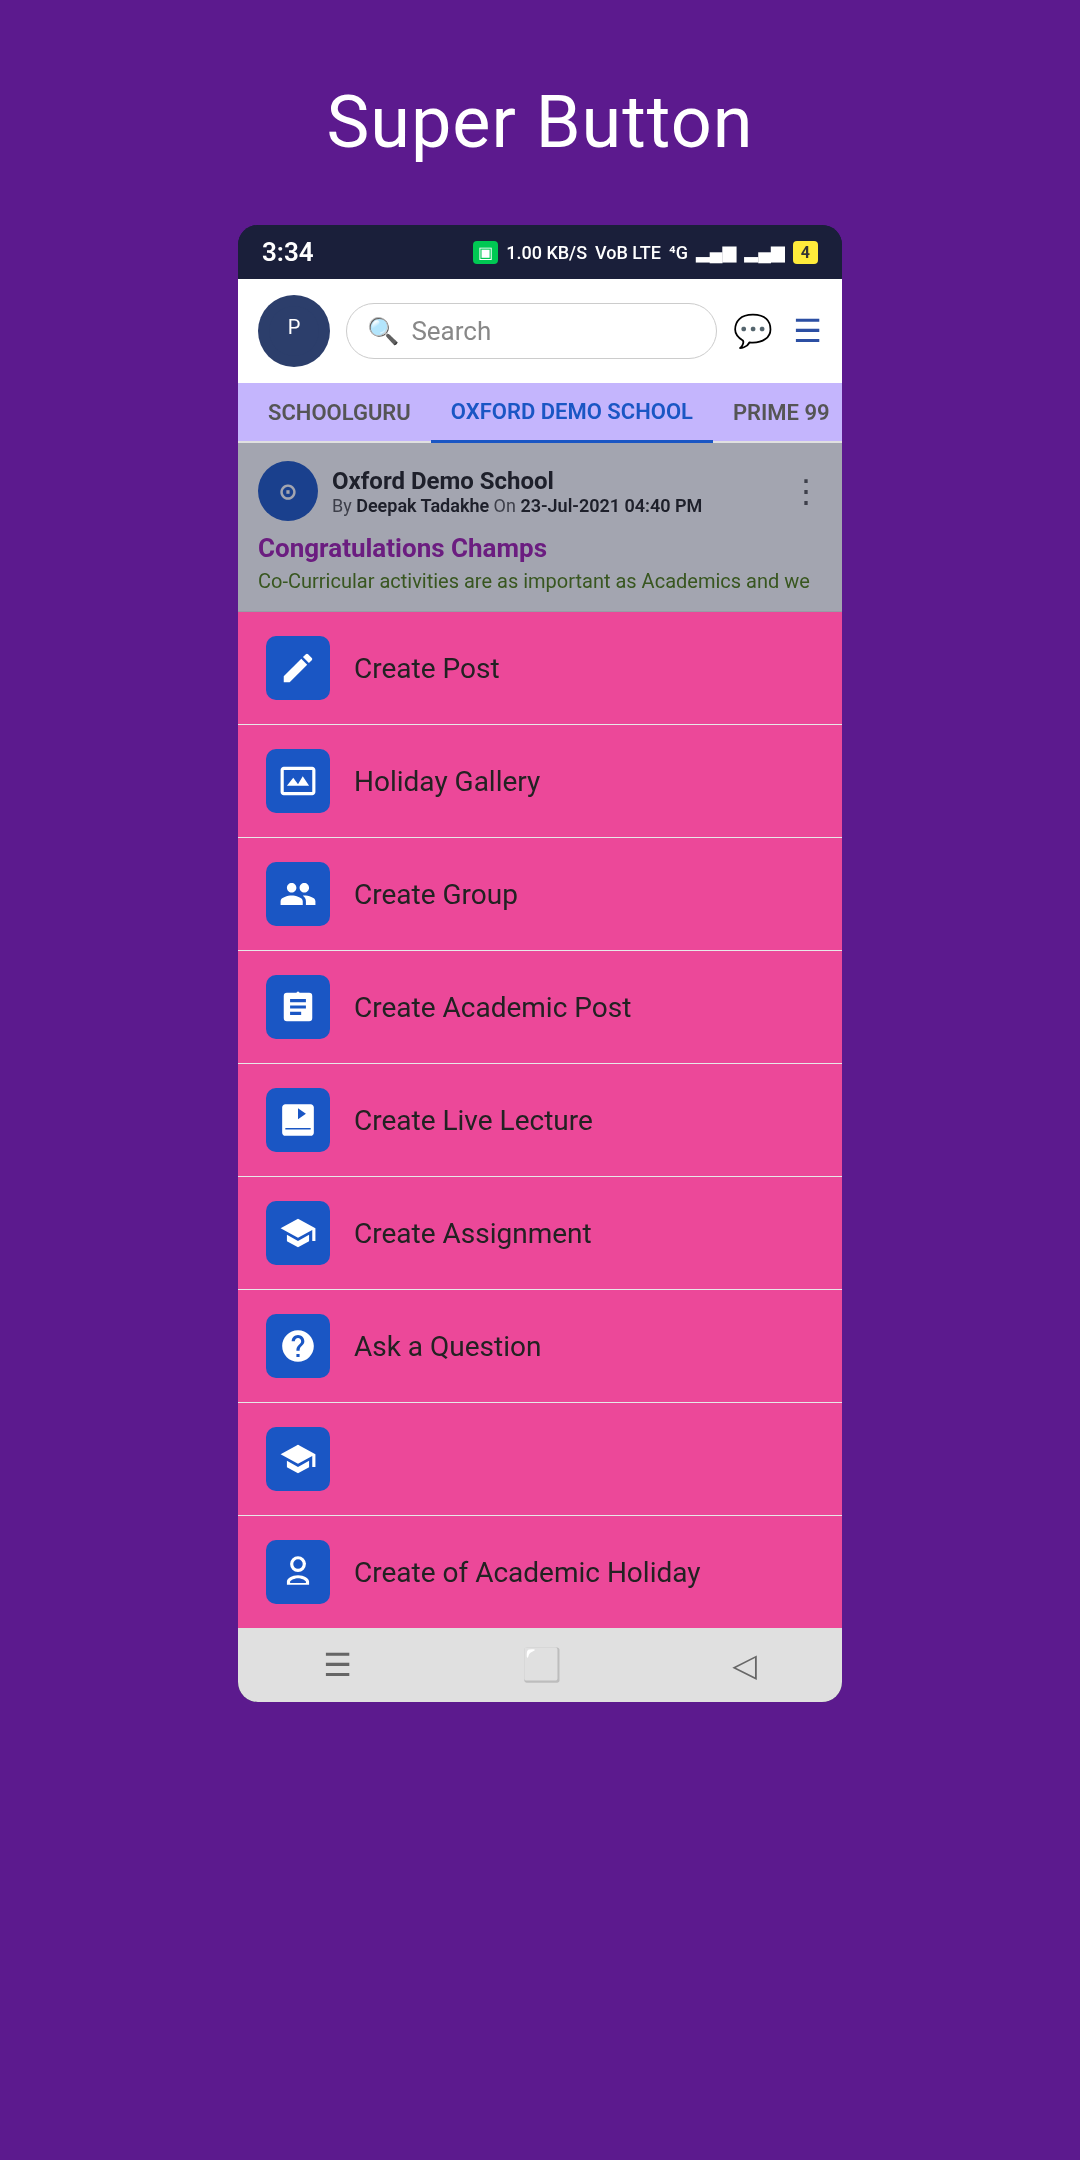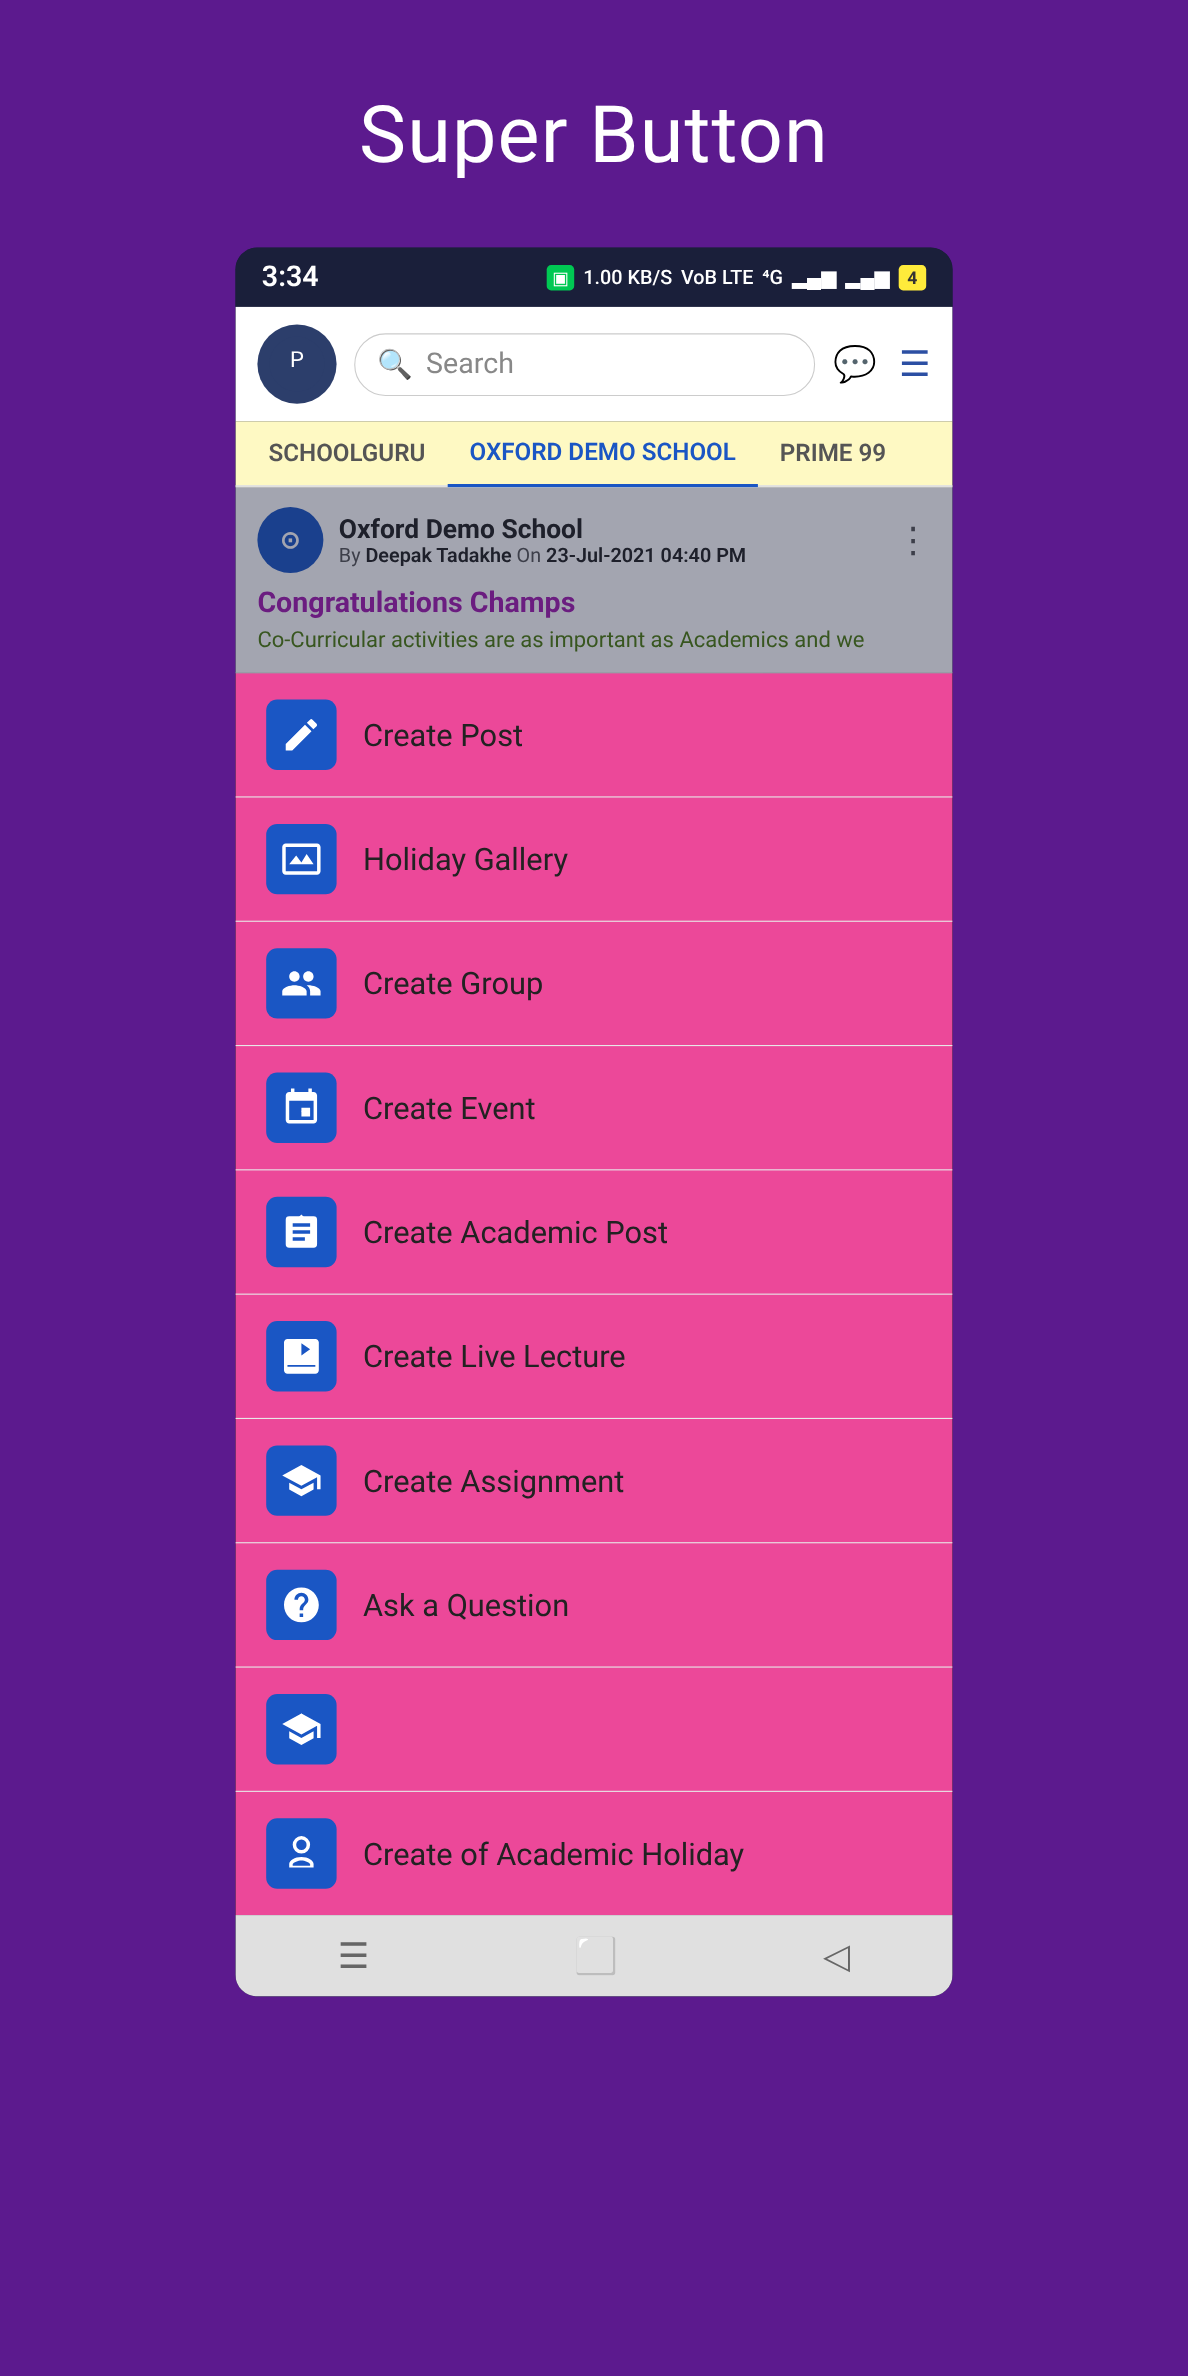--- a/index.html
+++ b/index.html
@@ -19,21 +19,21 @@
       color: white;
       font-size: 72px;
       font-weight: 400;
       margin-top: 80px;
       margin-bottom: 60px;
       letter-spacing: 1px;
     }
 
     
     .phone-frame {
-      width: 652px;
+      width: 604px;
       background: #1a1f3a;
       border-radius: 20px;
       overflow: hidden;
       display: flex;
       flex-direction: column;
     }
 
     
     .status-bar {
       background: #1a1f3a;
@@ -101,21 +101,21 @@
       align-items: center;
       gap: 20px;
     }
     .chat-icon, .menu-icon {
       font-size: 32px;
       color: #2c4fa3;
     }
 
     
     .tabs-bar {
-      background: #fef9c3;
+      background: #c4b5fd;
       display: flex;
       align-items: center;
       border-bottom: 2px solid #e0e0e0;
       padding: 0 10px;
     }
     .tab {
       padding: 16px 20px;
       font-size: 22px;
       font-weight: 600;
       color: #555;
@@ -289,29 +289,20 @@
 
     <div class="menu-item">
       <div class="menu-icon-box">
         <svg viewBox="0 0 24 24">
             <path d="M16 11c1.66 0 2.99-1.34 2.99-3S17.66 5 16 5c-1.66 0-3 1.34-3 3s1.34 3 3 3zm-8 0c1.66 0 2.99-1.34 2.99-3S9.66 5 8 5C6.34 5 5 6.34 5 8s1.34 3 3 3zm0 2c-2.33 0-7 1.17-7 3.5V19h14v-2.5C15 14.17 10.33 13 8 13zm8 0c-.29 0-.62.02-.97.05 1.16.84 1.97 1.97 1.97 3.45V19h6v-2.5c0-2.33-4.67-3.5-7-3.5z"></path>
           </svg>
       </div>
       <span class="menu-label">Create Group</span>
     </div>
 
-    <div class="menu-item">
-      <div class="menu-icon-box">
-        <svg viewBox="0 0 24 24">
-            <path d="M17 12h-5v5h5v-5zM16 1v2H8V1H6v2H5c-1.11 0-1.99.9-1.99 2L3 19c0 1.1.89 2 2 2h14c1.1 0 2-.9 2-2V5c0-1.1-.9-2-2-2h-1V1h-2zm3 18H5V8h14v11z"></path>
-            <path d="M12 14l1.5-1.5L15 14l-1.5 1.5L12 14z"></path>
-          </svg>
-      </div>
-      <span class="menu-label">Create Event</span>
-    </div>
 
     <div class="menu-item">
       <div class="menu-icon-box">
         <svg viewBox="0 0 24 24">
             <path d="M5 3h14a2 2 0 0 1 2 2v14a2 2 0 0 1-2 2H5a2 2 0 0 1-2-2V5a2 2 0 0 1 2-2zm2 4v2h10V7H7zm0 4v2h10v-2H7zm0 4v2h7v-2H7z"></path>
             <path d="M12 2l3 3H9z"></path>
           </svg>
       </div>
       <span class="menu-label">Create Academic Post</span>
     </div>

